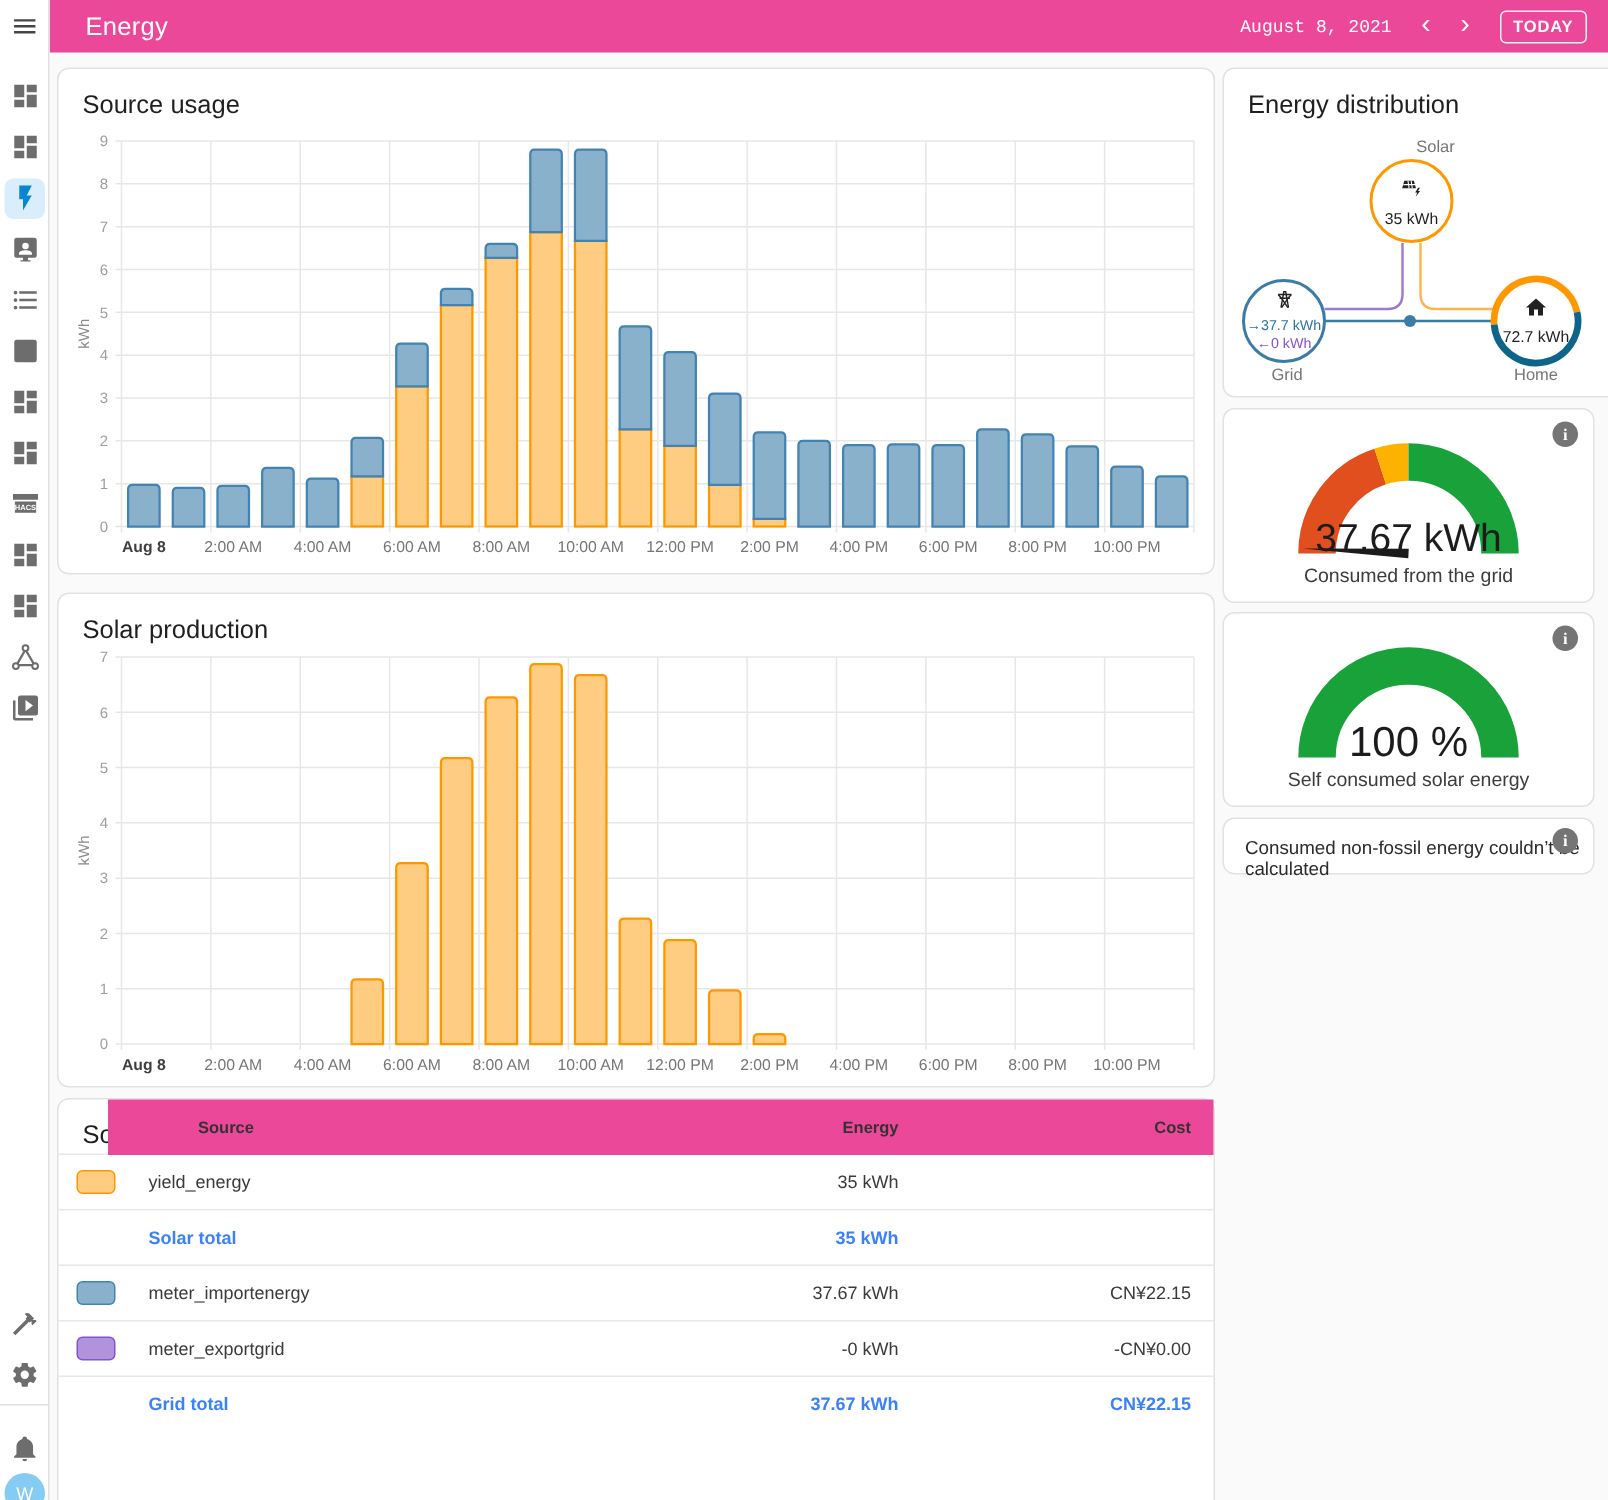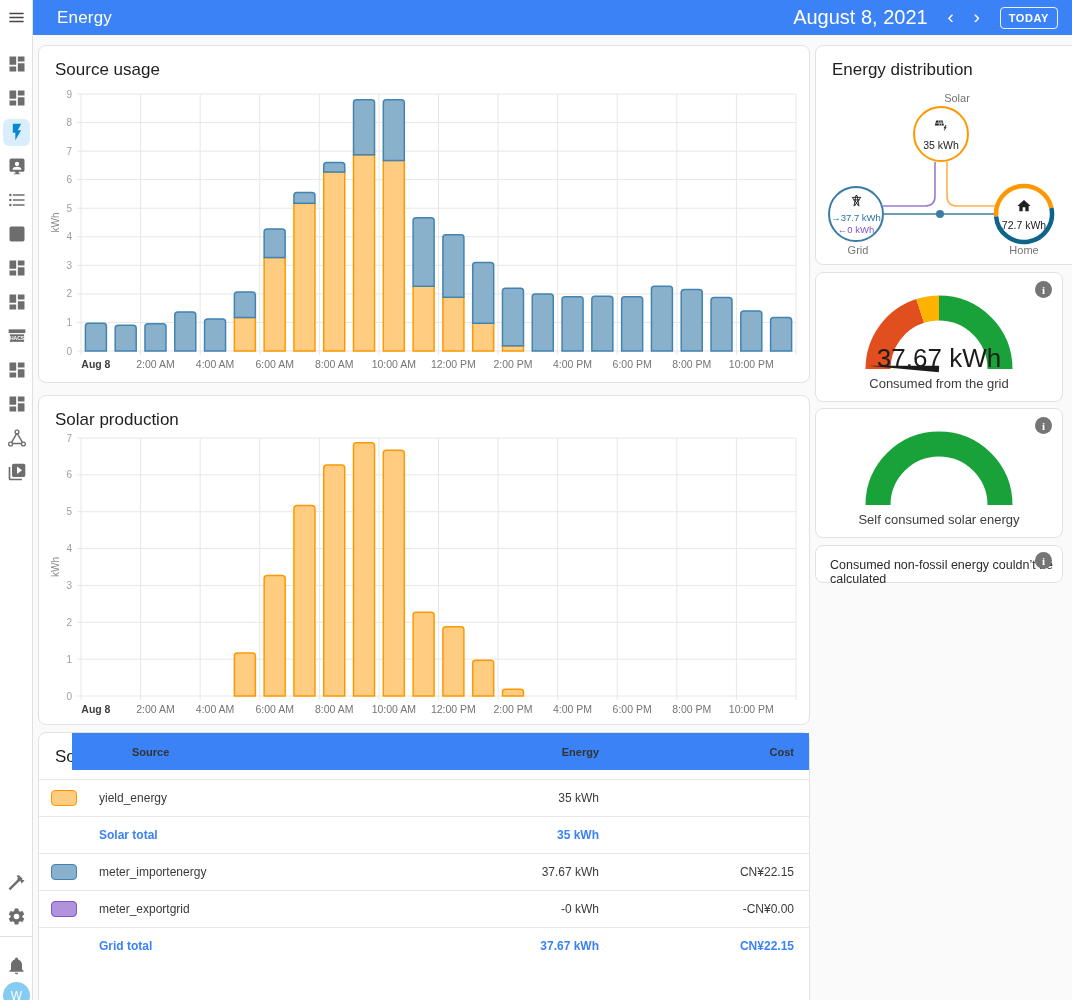--- a/index.html
+++ b/index.html
@@ -17,25 +17,25 @@
   .side-item svg { width:20px; height:20px; color:#6d6d6d; }
   .side-item.active .iconbox { background:#d9edfb; }
   .side-item.active svg { color:#0b87d2; }
   .side-bottom-item { position:absolute; left:0; width:33px; height:30px; display:flex; align-items:center; justify-content:center; cursor:pointer; }
   .side-bottom-item svg { width:19px; height:19px; color:#6d6d6d; }
   .side-divider { position:absolute; left:0; top:936px; width:33px; border-top:1px solid #e0e0e0; }
   .avatar { position:absolute; top:982px; left:3px; width:27px; height:27px; border-radius:50%;
     background:#86cbf1; color:#fff; font-size:12px; display:flex; align-items:center; justify-content:center; cursor:pointer; }
 
   
-  .header { position:absolute; left:33px; top:0; right:0; height:35px; background:#3b82f6;
+  .header { position:absolute; left:33px; top:0; right:0; height:35px; background:#ec4899;
     display:flex; align-items:center; color:#fff; z-index:20; }
   .header-title { margin-left:24px; font-size:17px; letter-spacing:.2px; }
   .header-right { margin-left:auto; display:flex; align-items:center; gap:4px; padding-right:14px; }
-  .header-date { font-size:20px; margin-right:8px; }
+  .header-date { font-size:12px; margin-right:8px;font-family:Liberation Mono, monospace; }
   .nav-chev { width:22px; height:22px; display:flex; align-items:center; justify-content:center;
     font-size:19px; line-height:1; cursor:pointer; padding-bottom:2px; }
   .today-btn { border:1px solid rgba(255,255,255,.9); border-radius:4px; color:#fff;
     font-size:11px; font-weight:bold; letter-spacing:.6px; padding:4px 8px; margin-left:8px;
     background:transparent; cursor:pointer; font-family:inherit; }
 
   
   .main { position:absolute; left:33px; top:35px; right:0; bottom:0; background:#fafafa; }
   .card { position:absolute; background:#fff; border:1px solid #e2e2e2; border-radius:8px; }
   .card-title { font-size:17px; color:#1f1f1f; padding:14px 16px 2px; }
@@ -65,21 +65,21 @@
   .gauge-value { position:absolute; left:0; right:0; top:70px; text-align:center;
     font-size:26px; color:#1c1c1c; z-index:2; }
   .gauge-label { position:absolute; left:0; right:0; top:103px; text-align:center;
     font-size:13px; color:#3c3c3c; }
   .info-icon { position:absolute; top:8px; right:10px; width:17px; height:17px; border-radius:50%;
     background:#757575; color:#fff; font-size:11px; font-weight:bold; font-family:"Liberation Serif", serif;
     display:flex; align-items:center; justify-content:center; cursor:pointer; z-index:5; }
   .note-text { position:absolute; left:14px; top:12px; font-size:12.5px; color:#2b2b2b; }
 
   
-  .src-table { margin-top:10px; }
+  .src-table { }
   .src-row { display:flex; align-items:center; height:37px; padding:0 15px 0 12px;
     border-top:1px solid #e8e8e8; font-size:12px; color:#3a3a3a; }
   .src-row.header { border-top:none; font-size:11px; font-weight:bold; color:#333; }
   .src-row.bold { font-weight:bold; color:#3b82f6; }
   .swatch { width:26px; height:16px; border-radius:4px; margin-right:22px; flex:none; border:1.5px solid transparent; }
   .src-name { flex:1; text-align:left; }
   .src-energy { width:120px; text-align:right; }
   .src-cost { width:195px; text-align:right; }
 </style>
 </head>
@@ -496,20 +496,21 @@
       <div class="gauge-label">Consumed from the grid</div>
       <div class="info-icon">i</div>
     </div>
   </section>
 
   <section class="card" id="card-g2">
     <div class="gauge-wrap">
       <svg class="gauge-svg" id="gauge2-svg" width="160" height="92" viewBox="0 0 160 92">
           <path d="M19,87.99999999999999 A61,61 0 1 1 141,88" fill="none" stroke="#1aa23a" stroke-width="25"></path>
         </svg>
+      <div class="gauge-value" style="font-size:28px;">100 %</div>
       <div class="gauge-label">Self consumed solar energy</div>
       <div class="info-icon">i</div>
     </div>
   </section>
 
   <section class="card" id="card-note">
     <div class="note-text">Consumed non-fossil energy couldn’t be calculated</div>
     <div class="info-icon" style="top:6px;">i</div>
   </section>
 

